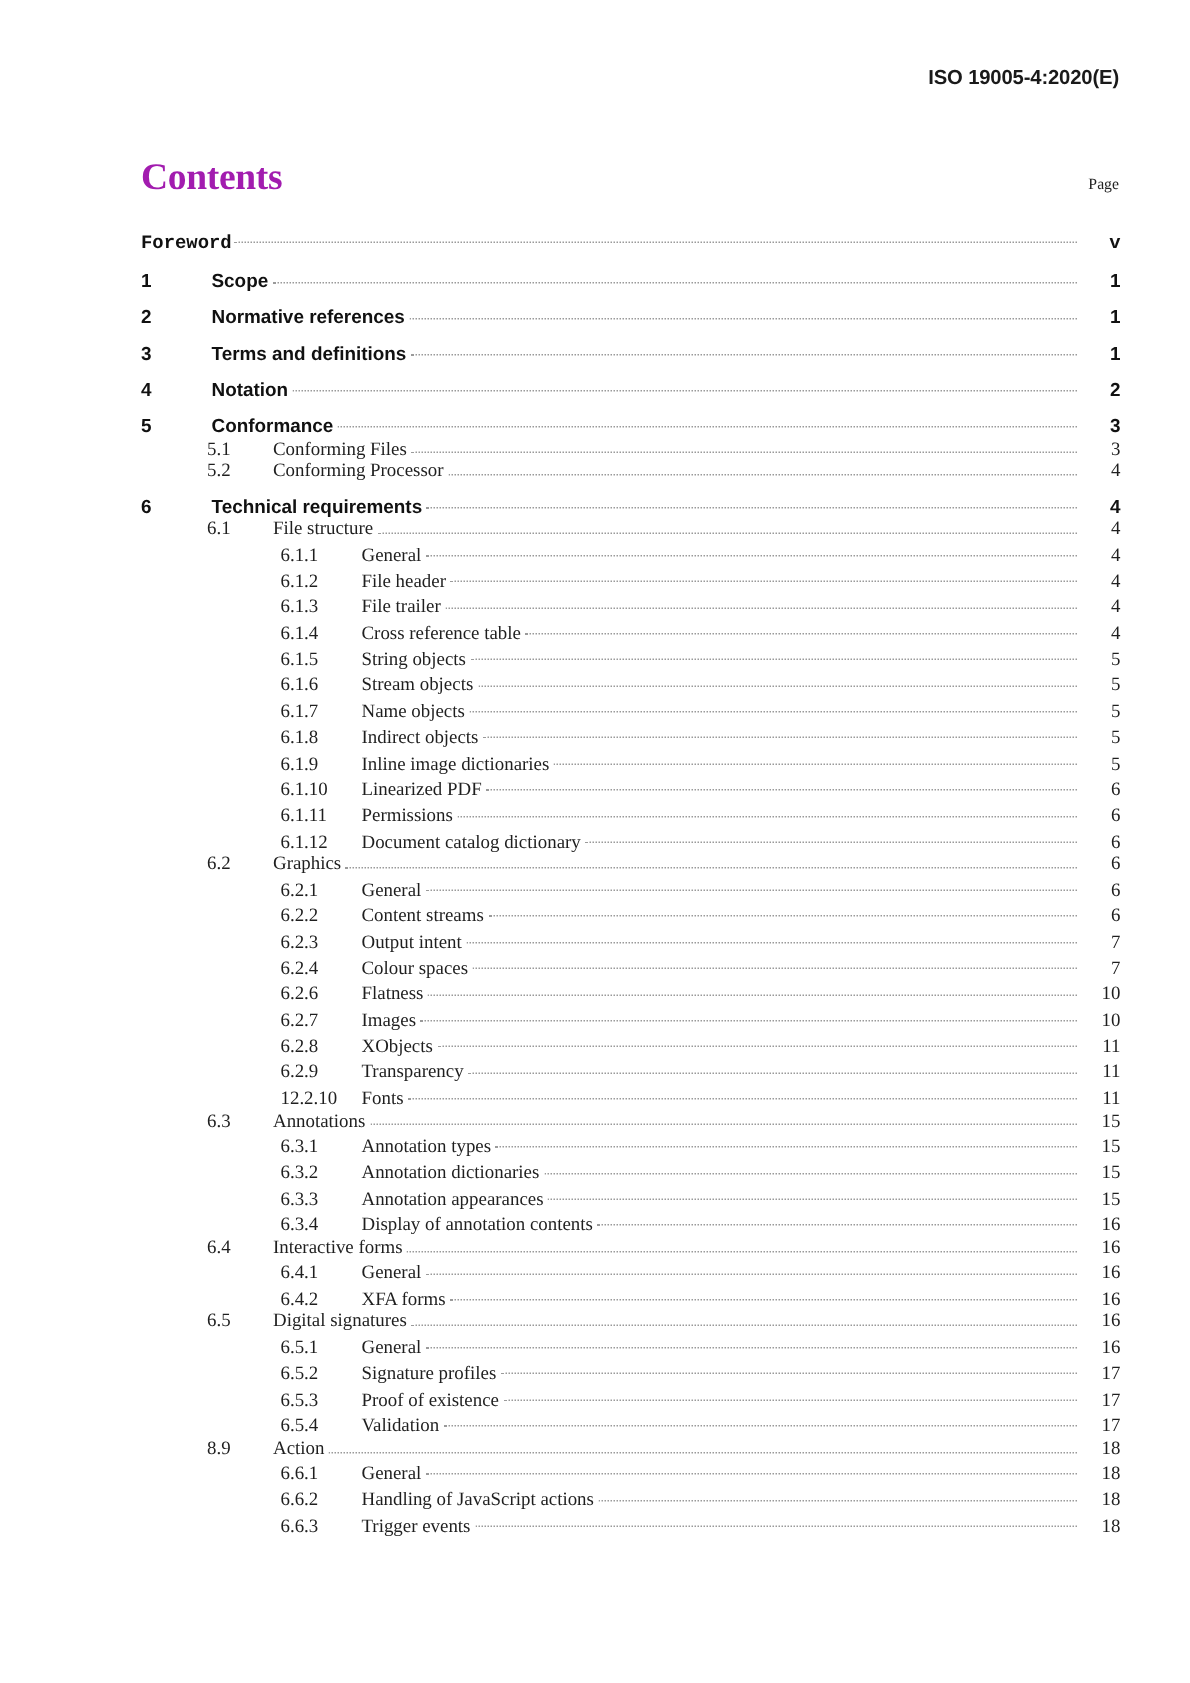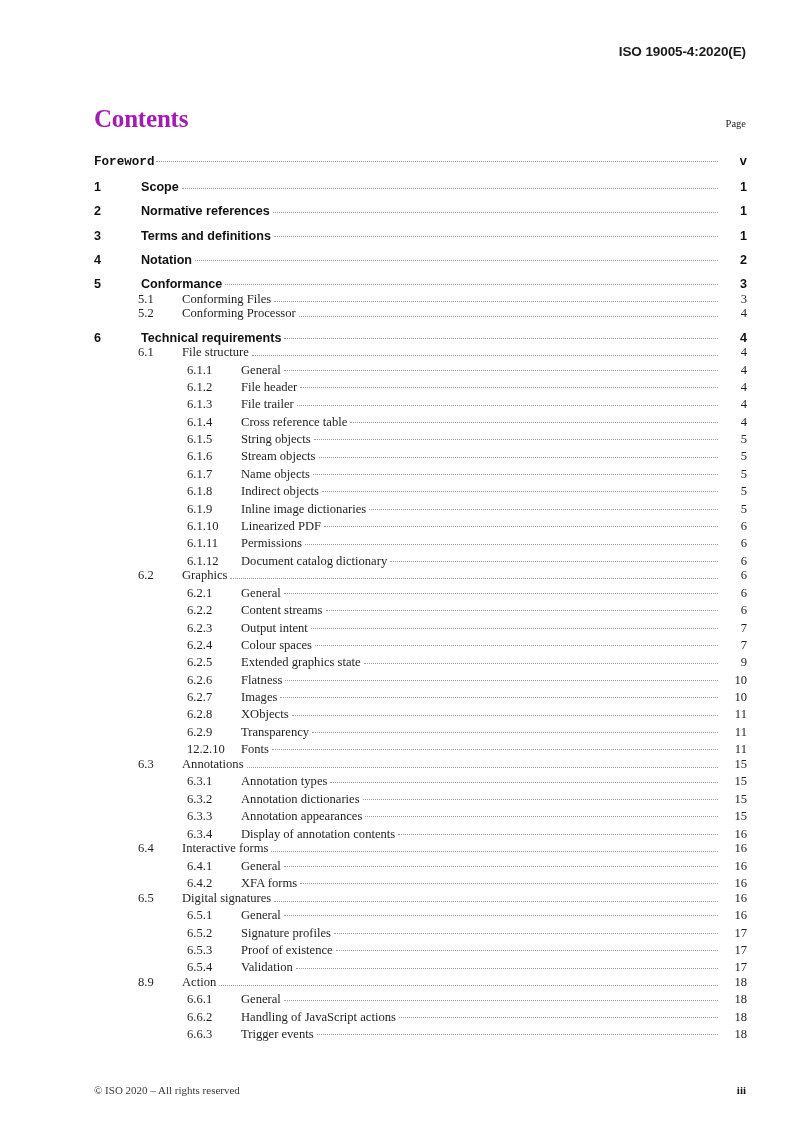--- a/index.html
+++ b/index.html
@@ -347,26 +347,20 @@
         <span class="leader"></span>
         <span class="pg">7</span>
       </div>
       <div class="toc-row lvl3">
         <span class="num">6.2.4</span>
         <span class="label">Colour spaces</span>
         <span class="leader"></span>
         <span class="pg">7</span>
       </div>
       <div class="toc-row lvl3">
-        <span class="num">6.2.5</span>
-        <span class="label">Extended graphics state</span>
-        <span class="leader"></span>
-        <span class="pg">9</span>
-      </div>
-      <div class="toc-row lvl3">
         <span class="num">6.2.6</span>
         <span class="label">Flatness</span>
         <span class="leader"></span>
         <span class="pg">10</span>
       </div>
       <div class="toc-row lvl3">
         <span class="num">6.2.7</span>
         <span class="label">Images</span>
         <span class="leader"></span>
         <span class="pg">10</span>
@@ -486,18 +480,14 @@
         <span class="pg">18</span>
       </div>
       <div class="toc-row lvl3">
         <span class="num">6.6.3</span>
         <span class="label">Trigger events</span>
         <span class="leader"></span>
         <span class="pg">18</span>
       </div>
     </div>
 
-  <div class="doc-footer">
-    <div>© ISO 2020 – All rights reserved</div>
-    <div class="footer-page">iii</div>
-  </div>
 
 </div>
 
 </body></html>

